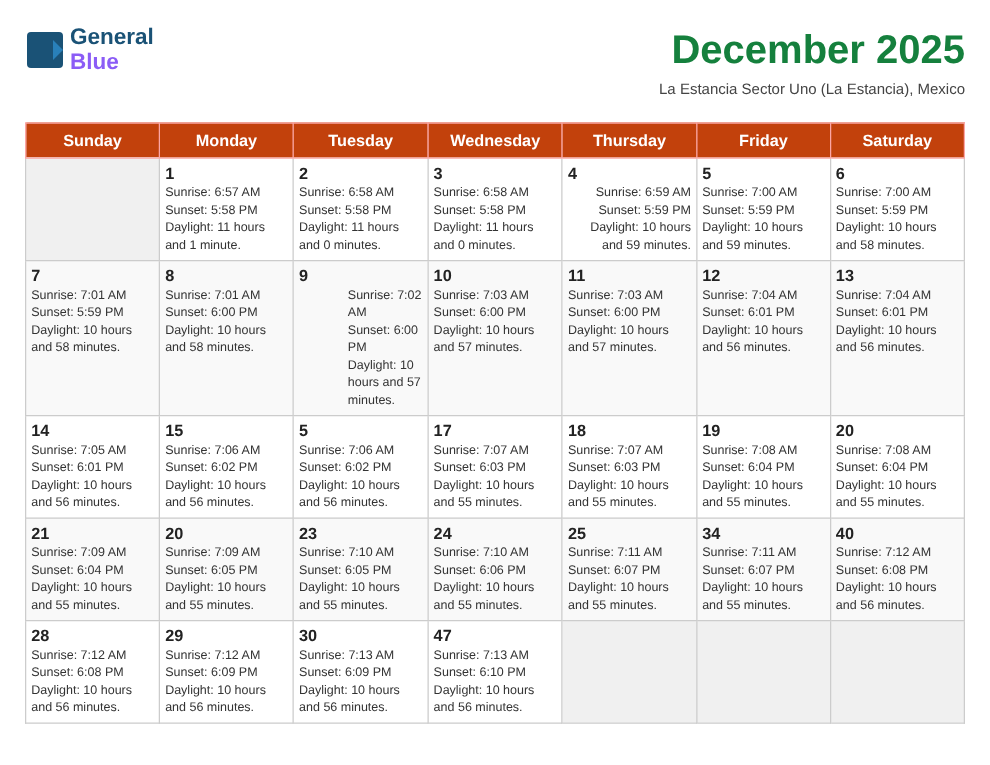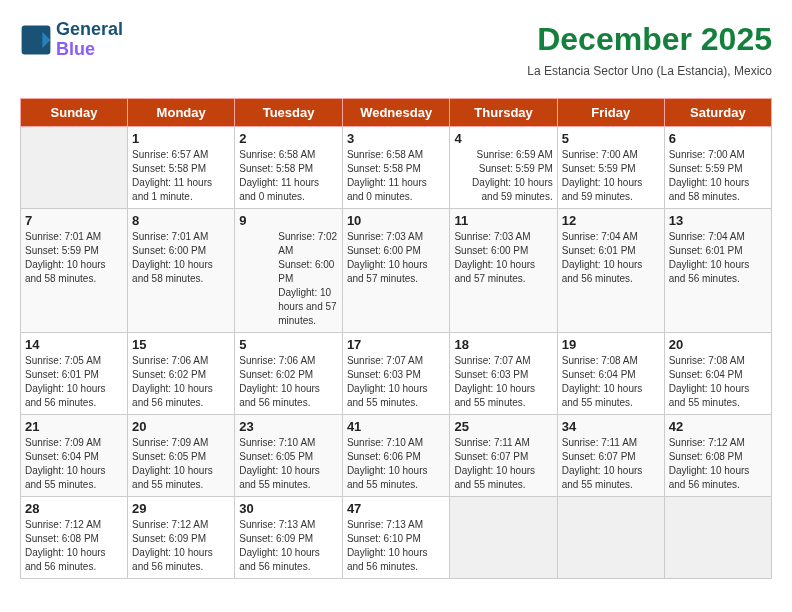--- a/index.html
+++ b/index.html
@@ -254,39 +254,39 @@
 Sunset: 6:05 PM
 Daylight: 10 hours and 55 minutes.</div>
         </td>
         <td>
           <span class="day-num">23</span>
           <div class="day-info" style="white-space: pre-line;">Sunrise: 7:10 AM
 Sunset: 6:05 PM
 Daylight: 10 hours and 55 minutes.</div>
         </td>
         <td>
-          <span class="day-num">41</span>
+          <span class="day-num">24</span>
           <div class="day-info" style="white-space: pre-line;">Sunrise: 7:10 AM
 Sunset: 6:06 PM
 Daylight: 10 hours and 55 minutes.</div>
         </td>
         <td>
           <span class="day-num">25</span>
           <div class="day-info" style="white-space: pre-line;">Sunrise: 7:11 AM
 Sunset: 6:07 PM
 Daylight: 10 hours and 55 minutes.</div>
         </td>
         <td>
           <span class="day-num">34</span>
           <div class="day-info" style="white-space: pre-line;">Sunrise: 7:11 AM
 Sunset: 6:07 PM
 Daylight: 10 hours and 55 minutes.</div>
         </td>
         <td>
-          <span class="day-num">42</span>
+          <span class="day-num">40</span>
           <div class="day-info" style="white-space: pre-line;">Sunrise: 7:12 AM
 Sunset: 6:08 PM
 Daylight: 10 hours and 56 minutes.</div>
         </td>
       </tr>
       <tr>
         <td>
           <span class="day-num">28</span>
           <div class="day-info" style="white-space: pre-line;">Sunrise: 7:12 AM
 Sunset: 6:08 PM

